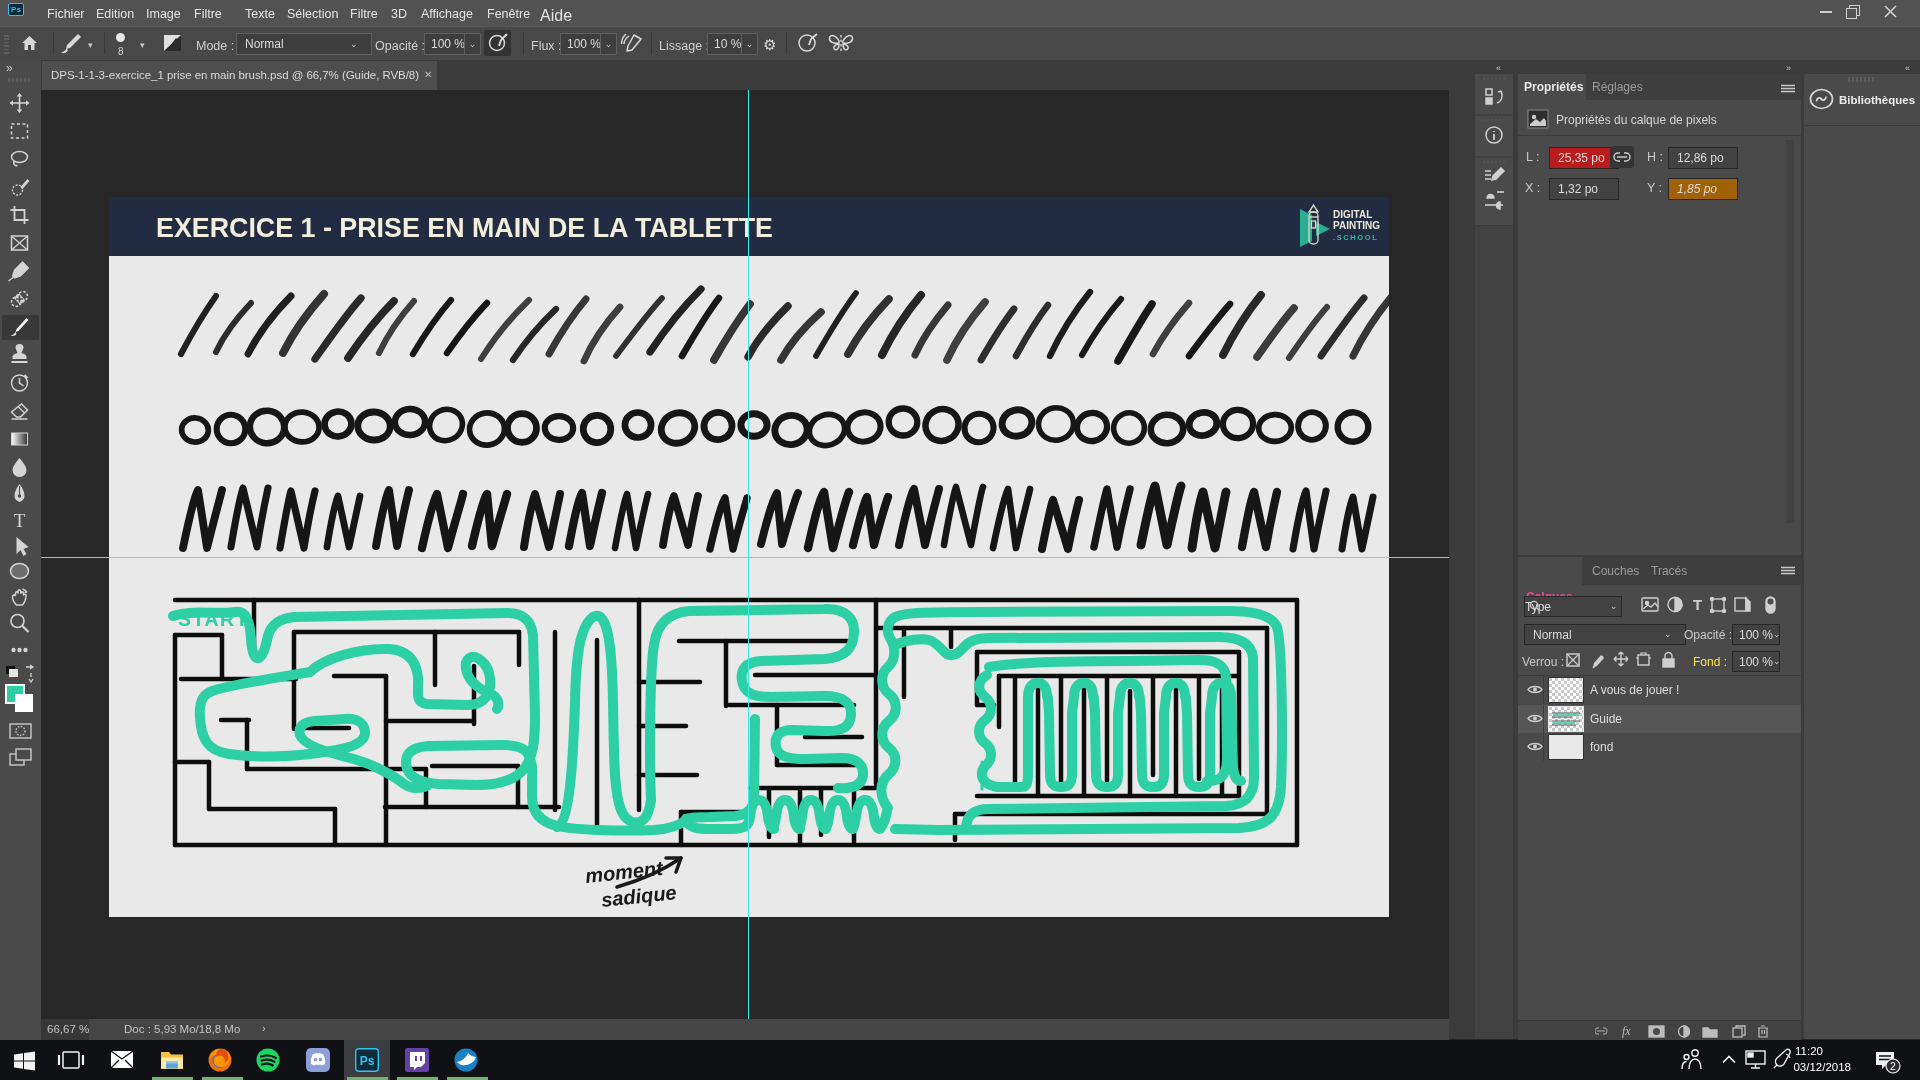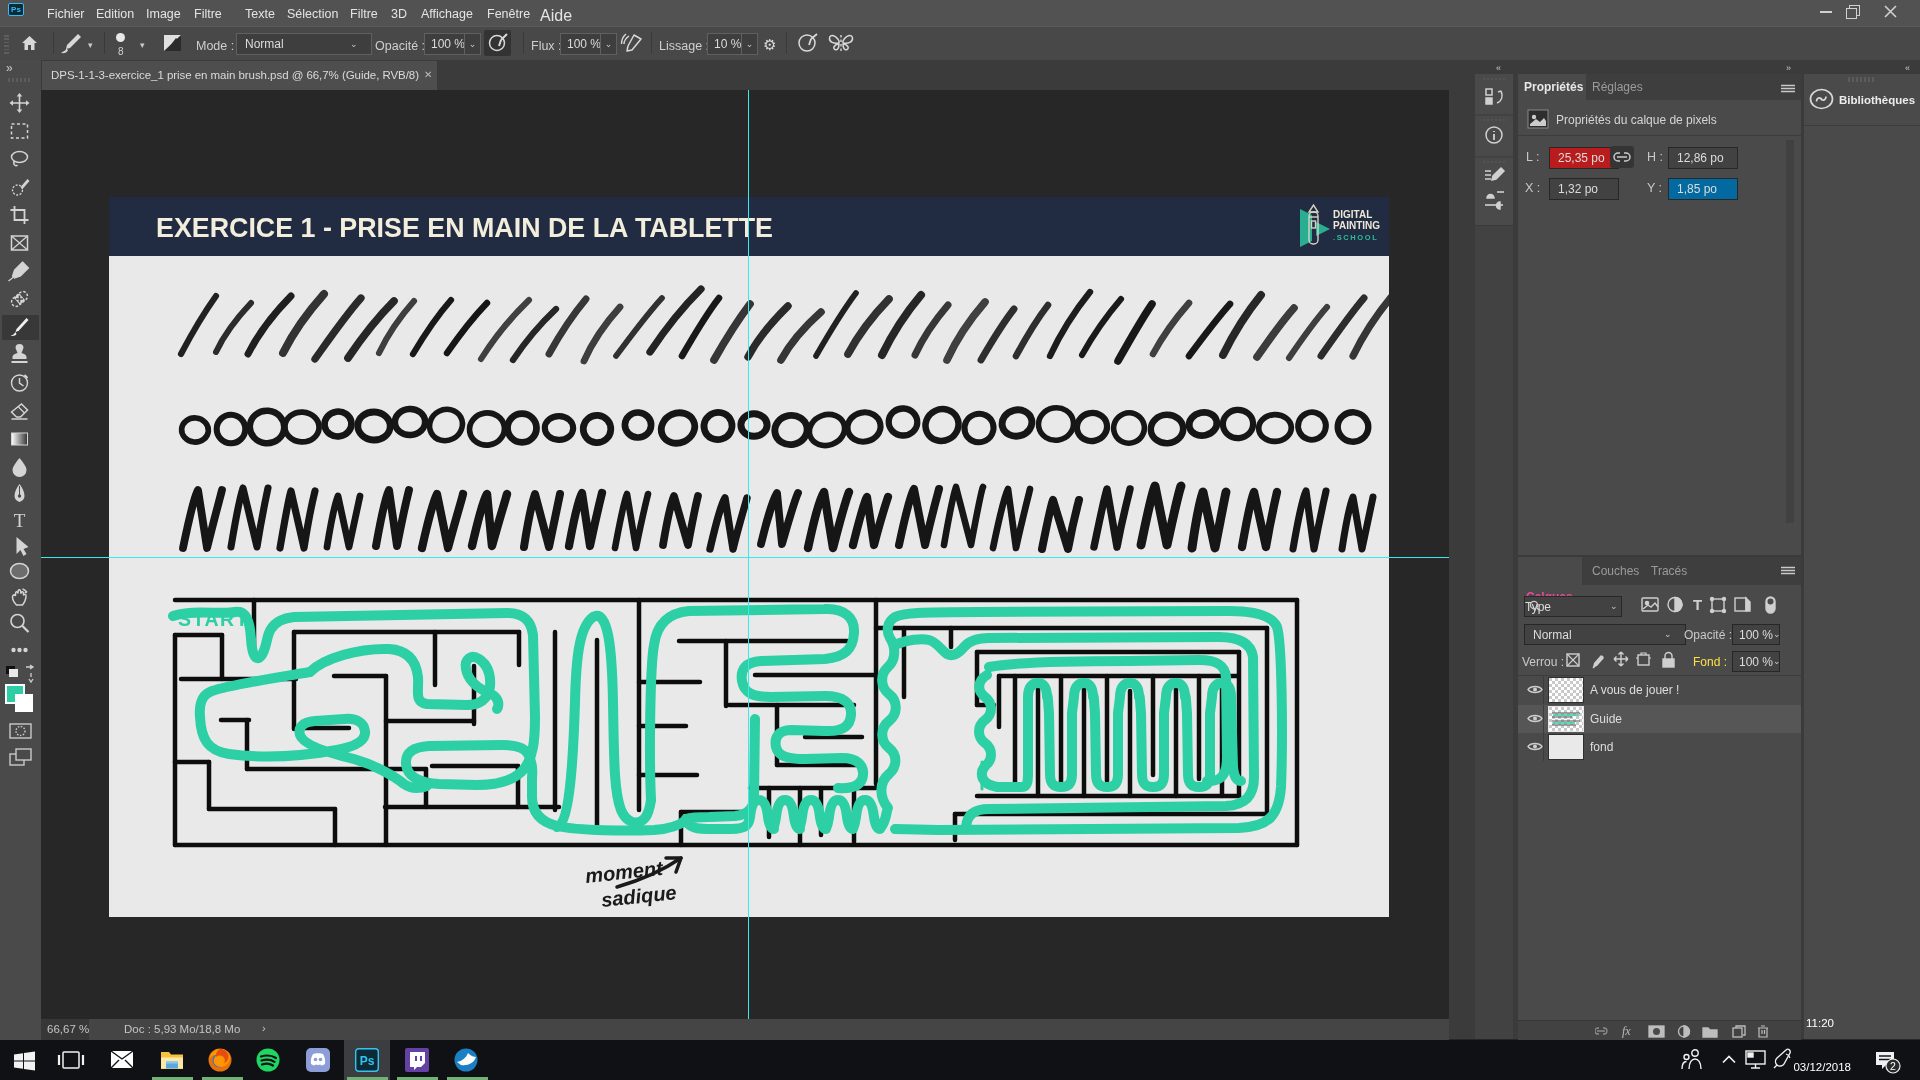--- a/index.html
+++ b/index.html
@@ -485,21 +485,21 @@
 <div class="field" style="left:1549px;top:147px;width:60px;height:20px;padding-left:8px;border-color:#272727;background:#b91c1c;">25,35 po</div>
 <svg class="abs" style="left:1610px;top:146px;" width="24" height="22">
     <rect x="0" y="0" width="24" height="22" rx="3" fill="#353535"></rect>
     <path d="M7,11 h10 M10,7 h-2 a4,4 0 0 0 0,8 h2 M14,7 h2 a4,4 0 0 1 0,8 h-2" stroke="#ccc" stroke-width="1.5" fill="none"></path>
   </svg>
 <div class="abs" style="left:1647px;top:150px;color:#c9c9c9;font-size:12.5px;">H :</div>
 <div class="field" style="left:1668px;top:147px;width:60px;height:20px;padding-left:8px;border-color:#272727;background:#424242;">12,86 po</div>
 <div class="abs" style="left:1525px;top:181px;color:#c9c9c9;font-size:12.5px;">X :</div>
 <div class="field" style="left:1549px;top:178px;width:60px;height:20px;padding-left:8px;border-color:#272727;background:#424242;">1,32 po</div>
 <div class="abs" style="left:1647px;top:181px;color:#c9c9c9;font-size:12.5px;">Y :</div>
-<div class="field" style="left:1668px;top:178px;width:60px;height:20px;padding-left:8px;border-color:#272727;background:#0369a1;">1,85 po</div>
+<div class="field" style="left:1668px;top:178px;width:60px;height:20px;padding-left:8px;border-color:#272727;background:#a16207;font-style:italic;">1,85 po</div>
 <div class="abs" style="left:1786px;top:140px;width:8px;height:383px;background:#414141;"></div>
 <div class="abs" style="left:1518px;top:557px;width:283px;height:482px;background:#4a4a4a;"></div>
 <div class="abs" style="left:1518px;top:557px;width:283px;height:28px;background:#3e3e3e;"></div>
 <div class="abs" style="left:1518px;top:557px;width:64px;height:28px;background:#4a4a4a;"></div>
 <div class="abs" style="left:1526px;top:564px;color:#ec4899;font-size:12px;font-weight:bold;margin-top:26px;">Calques</div>
 <div class="abs" style="left:1592px;top:564px;color:#9b9b9b;font-size:12px;">Couches</div>
 <div class="abs" style="left:1651px;top:564px;color:#9b9b9b;font-size:12px;">Tracés</div>
 <svg class="abs" style="left:1781px;top:566px;" width="14" height="10">
     <path d="M0,1.5 h14 M0,4.5 h14 M0,7.5 h14" stroke="#c9c9c9" stroke-width="1.4"></path>
   </svg>
@@ -680,13 +680,13 @@
         <path d="M12,4 a6,6 0 0 1 4,4" stroke-width="1.2"></path>
       </g>
 </g>
 <g transform="translate(196,10)">
       <path d="M0,2 h18 v13 h-8 l-4,4 v-4 h-6 Z" fill="#f0f0f0"></path>
       <path d="M3,6 h12 M3,9.5 h12" stroke="#10131a" stroke-width="1.3"></path>
       <circle cx="17" cy="16" r="7" fill="#2b2b2b" stroke="#f0f0f0" stroke-width="1.2"></circle>
       <text x="17" y="20" text-anchor="middle" font-family="Liberation Sans" font-size="10.5" fill="#fff">2</text>
     </g>
 </svg>
-<div class="abs" style="left:1795px;top:1017px;width:50px;height:14px;color:#fff;font-size:11.5px;text-align:center;">11:20</div>
+<div class="abs" style="left:1795px;top:1045px;width:50px;height:14px;color:#fff;font-size:11.5px;text-align:left;">11:20</div>
 <div class="abs" style="left:1784px;top:1061px;width:67px;height:14px;color:#fff;font-size:11.5px;text-align:right;">03/12/2018</div>
 </body></html>

